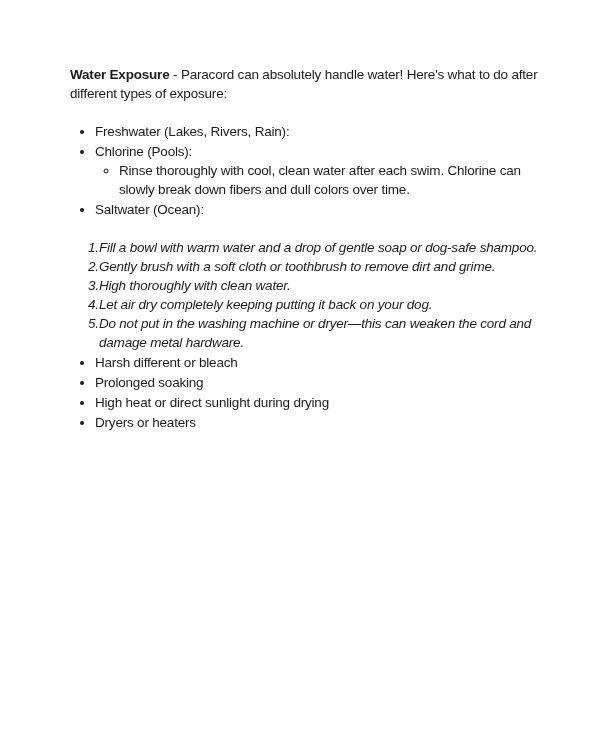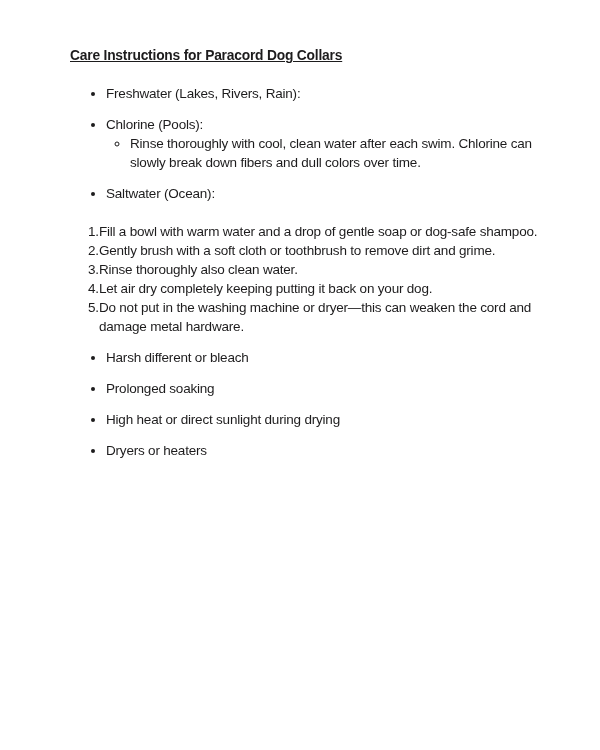--- a/index.html
+++ b/index.html
@@ -35,52 +35,53 @@
   p.heading-only { font-weight: 700; }
   strong { font-weight: 700; }
 
   
   ul.bullets {
     margin: 19px 0 0 0;
     padding-left: 24px;
     list-style: disc outside;
   }
   ul.bullets.no-gap { margin-top: 0; }
-  ul.bullets > li { margin: 12px; }
+  ul.bullets > li { margin: 1px; }
 
   
   ul.sub {
     margin: 0;
     padding-left: 24px;
     list-style: circle outside;
   }
 
   
   ol.steps {
     margin: 19px 0 0 0;
     padding-left: 18px;
     list-style: none;
     counter-reset: step;
   }
   ol.steps > li {
     counter-increment: step;
     padding-left: 11px;
     text-indent: -11px;
+    font-style: italic;
   }
   ol.steps > li::before { content: counter(step) "."; }
 </style>
 </head>
 <body>
 
 <div class="page">
   <div class="doc">
 
-    <h1 class="title">Care Instructions for Paracord Dog Collars</h1>
 
 
+    <p><strong>Water Exposure</strong><span> - Paracord can absolutely handle water! Here's what to do after different types of exposure:</span></p>
 
     <ul class="bullets">
 
         <li><span>Freshwater (Lakes, Rivers, Rain):</span>
         </li>
 
         <li><span>Chlorine (Pools):</span>
           <ul class="sub">
             <li>Rinse thoroughly with cool, clean water after each swim. Chlorine can slowly break down fibers and dull colors over time.</li>
           </ul>
@@ -90,21 +91,21 @@
         </li>
       </ul>
 
 
     <ol class="steps">
 
         <li>Fill a bowl with warm water and a drop of gentle soap or dog-safe shampoo.</li>
 
         <li>Gently brush with a soft cloth or toothbrush to remove dirt and grime.</li>
 
-        <li>Rinse thoroughly also clean water.</li>
+        <li>High thoroughly with clean water.</li>
 
         <li>Let air dry completely keeping putting it back on your dog.</li>
 
         <li>Do not put in the washing machine or dryer—this can weaken the cord and damage metal hardware.</li>
       </ol>
 
 
     <ul class="bullets no-gap">
 
         <li>Harsh different or bleach</li>

